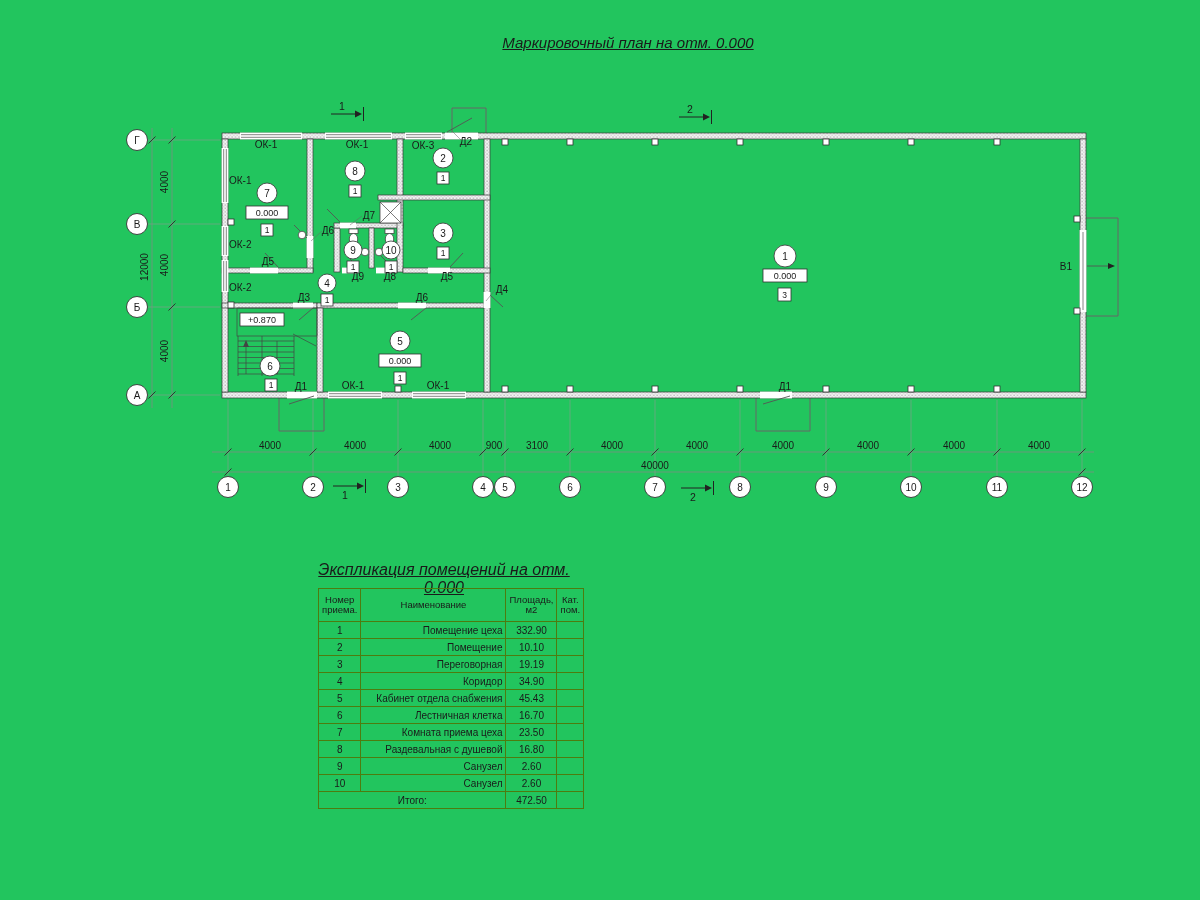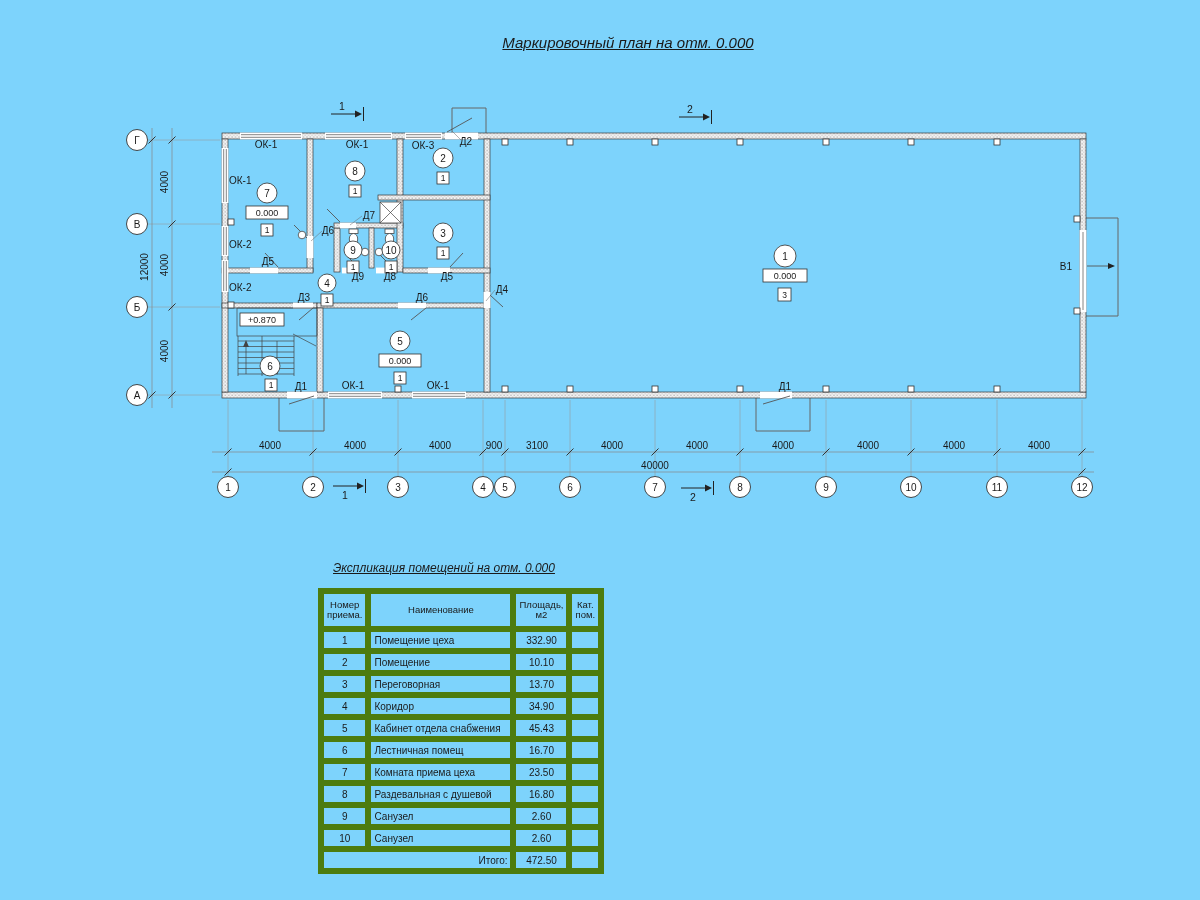--- a/index.html
+++ b/index.html
@@ -1,21 +1,21 @@
 <!DOCTYPE html>
 <html><head>
 <meta charset="utf-8">
 <style>
   html,body{margin:0;padding:0;background:#fff;}
-  .sheet{position:relative;width:1200px;height:900px;background:#7dd3fc;overflow:hidden;
+  .sheet{position:relative;width:1200px;height:900px;background:#22c55e;overflow:hidden;
          font-family:"Liberation Sans",sans-serif;color:#1a1a1a;}
   .title{position:absolute;top:34px;left:0;width:1256px;text-align:center;
          font-size:15px;font-style:italic;text-decoration:underline;}
   .t2{position:absolute;top:561px;left:318px;width:252px;text-align:center;
-      font-size:12px;font-style:italic;text-decoration:underline;}
+      font-size:16px;font-style:italic;text-decoration:underline;}
   svg{position:absolute;top:0;left:0;}
   svg text{font-family:"Liberation Sans",sans-serif;font-size:10px;fill:#1a1a1a;}
   .wall{fill:url(#stip);stroke:#3a3a3a;stroke-width:0.7;}
   .open{fill:#fff;stroke:none;}
   .glz{stroke:#777;stroke-width:0.9;fill:none;}
   .leaf{stroke:#555;stroke-width:0.9;fill:none;}
   .ldr{stroke:#666;stroke-width:0.5;fill:none;}
   .por{stroke:#666;stroke-width:1;fill:none;}
   .fix{stroke:#444;stroke-width:0.8;fill:#fff;}
   .pil{stroke:#333;stroke-width:0.8;fill:#fff;}
@@ -30,26 +30,26 @@
   .lvl{fill:#fff;stroke:#333;stroke-width:0.8;}
   .lvlt{text-anchor:middle;font-size:9px;}
   .catb{fill:#fff;stroke:#333;stroke-width:0.8;}
   .catt{text-anchor:middle;font-size:8.5px;}
   .rc{stroke:#444;stroke-width:0.9;fill:#fff;}
   .rct{text-anchor:middle;font-size:10px;}
   .lab{text-anchor:middle;}
   .stair{stroke:#444;stroke-width:0.7;fill:none;}
   table.sched{position:absolute;top:588px;left:318px;border-collapse:collapse;
       font-size:10px;color:#1a1a1a;}
-  table.sched td,table.sched th{border:6px solid #4d7c0f;padding:0 3px;height:16px;
+  table.sched td,table.sched th{border:1px solid #4d7c0f;padding:0 3px;height:16px;
       font-weight:normal;vertical-align:middle;line-height:1.1;}
   table.sched th{height:32px;font-size:9.5px;text-align:center;}
   td.c{text-align:center;}
-  td.n{text-align:left;}
-  td.r{text-align:right;}
+  td.n{text-align:right;}
+  td.r{text-align:center;}
 </style>
 </head>
 <body>
 
 <div class="sheet">
 
   <div class="title">Маркировочный план на отм. 0.000</div>
 
   <svg width="1200" height="560" viewBox="0 0 1200 560">
     <defs>
@@ -502,38 +502,38 @@
         </tr>
       <tr>
           <td class="c">2</td>
           <td class="n">Помещение</td>
           <td class="c">10.10</td>
           <td class="c"></td>
         </tr>
       <tr>
           <td class="c">3</td>
           <td class="n">Переговорная</td>
-          <td class="c">13.70</td>
+          <td class="c">19.19</td>
           <td class="c"></td>
         </tr>
       <tr>
           <td class="c">4</td>
           <td class="n">Коридор</td>
           <td class="c">34.90</td>
           <td class="c"></td>
         </tr>
       <tr>
           <td class="c">5</td>
           <td class="n">Кабинет отдела снабжения</td>
           <td class="c">45.43</td>
           <td class="c"></td>
         </tr>
       <tr>
           <td class="c">6</td>
-          <td class="n">Лестничная помещ</td>
+          <td class="n">Лестничная клетка</td>
           <td class="c">16.70</td>
           <td class="c"></td>
         </tr>
       <tr>
           <td class="c">7</td>
           <td class="n">Комната приема цеха</td>
           <td class="c">23.50</td>
           <td class="c"></td>
         </tr>
       <tr>

